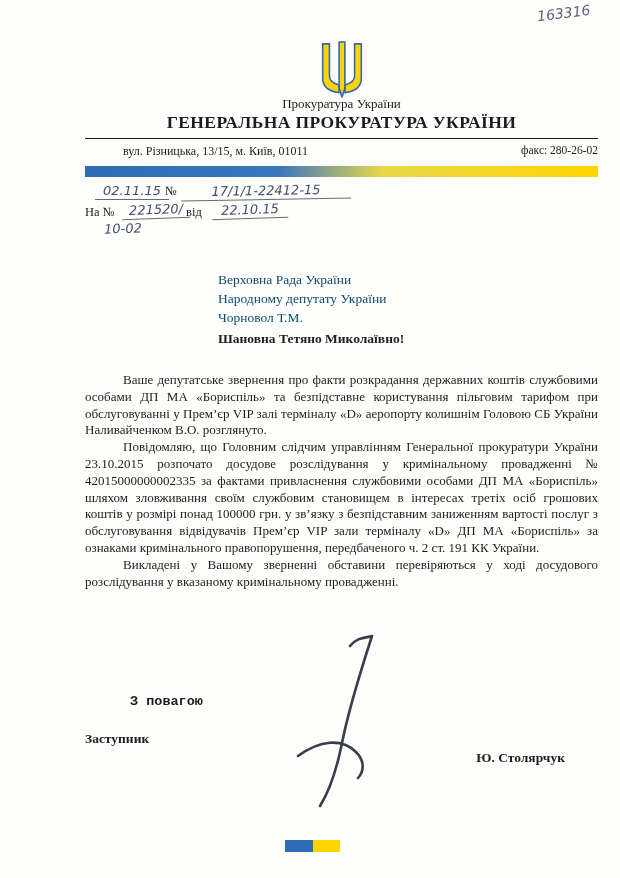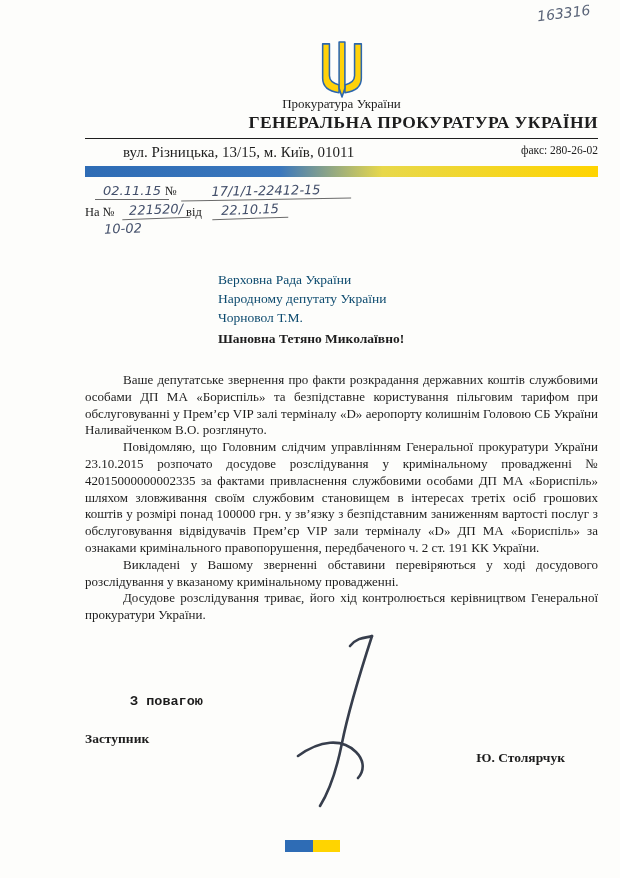--- a/index.html
+++ b/index.html
@@ -11,23 +11,23 @@
   }
   .abs{position:absolute;}
   .hand{
     font-family:"DejaVu Sans", sans-serif;font-style:italic;
     color:#44506b;font-size:13px;white-space:nowrap;
   }
   .underl{border-bottom:1px solid #6b6b6b;padding:0 6px 1px 6px;text-align:center;}
   .corner-hand{top:5px;right:30px;font-size:14px;transform:rotate(-7deg);color:#5a6478;}
   .emblem{top:40px;left:316px;width:52px;height:58px;}
   .org-small{top:96px;left:85px;width:513px;text-align:center;font-size:13px;}
-  .org-large{top:112px;left:85px;width:513px;text-align:right;font-size:17.5px;font-weight:bold;letter-spacing:.4px;}
+  .org-large{top:112px;left:85px;width:513px;text-align:center;font-size:17.5px;font-weight:bold;letter-spacing:.4px;}
   .header-rule{top:138px;left:85px;width:513px;border-top:1.6px solid #1e1e1e;}
-  .addr{top:144px;left:85px;font-size:15px;padding-left:38px;}
+  .addr{top:144px;left:85px;font-size:12px;padding-left:38px;}
   .fax{top:144px;right:22px;font-size:11.5px;}
   .flagbar{
     top:166px;left:85px;width:513px;height:11px;
     background:linear-gradient(90deg,#2e6cb5 0%,#3a77bd 38%,#e8d84a 58%,#ffd400 100%);
   }
   .lbl{font-size:12.5px;color:#222;}
   .ref-date{top:183px;left:95px;min-width:62px;}
   .ref-no-label{top:184px;left:165px;}
   .ref-no{top:183px;left:181px;min-width:158px;transform:rotate(-1deg);}
   .ref2-label{top:205px;left:85px;}
@@ -87,21 +87,20 @@
     <div>Народному депутату України</div>
     <div>Чорновол Т.М.</div>
   </div>
 
   <div class="abs salutation">Шановна Тетяно Миколаївно!</div>
 
   <div class="abs body-text">
     <p>Ваше депутатське звернення про факти розкрадання державних коштів службовими особами ДП МА «Бориспіль» та безпідставне користування пільговим тарифом при обслуговуванні у Прем’єр VIP залі терміналу «D» аеропорту колишнім Головою СБ України Наливайченком В.О. розглянуто.</p>
     <p>Повідомляю, що Головним слідчим управлінням Генеральної прокуратури України 23.10.2015 розпочато досудове розслідування у кримінальному провадженні № 42015000000002335 за фактами привласнення службовими особами ДП МА «Бориспіль» шляхом зловживання своїм службовим становищем в інтересах третіх осіб грошових коштів у розмірі понад 100000 грн. у зв’язку з безпідставним заниженням вартості послуг з обслуговування відвідувачів Прем’єр VIP зали терміналу «D» ДП МА «Бориспіль» за ознаками кримінального правопорушення, передбаченого ч. 2 ст. 191 КК України.</p>
     <p>Викладені у Вашому зверненні обставини перевіряються у ході досудового розслідування у вказаному кримінальному провадженні.</p>
-    <p>Досудове розслідування триває, його хід контролюється керівництвом Генеральної прокуратури України.</p>
   </div>
 
   <div class="abs closing">З повагою</div>
 
   <div class="abs signoff-1">Заступник</div>
   <div class="abs signoff-name">Ю. Столярчук</div>
 
   <div class="abs signature">
     <svg viewBox="0 0 120 185" width="120" height="185" aria-hidden="true">
       <g fill="none" stroke="#222a3a" stroke-width="2.6" stroke-linecap="round" opacity="0.9">

